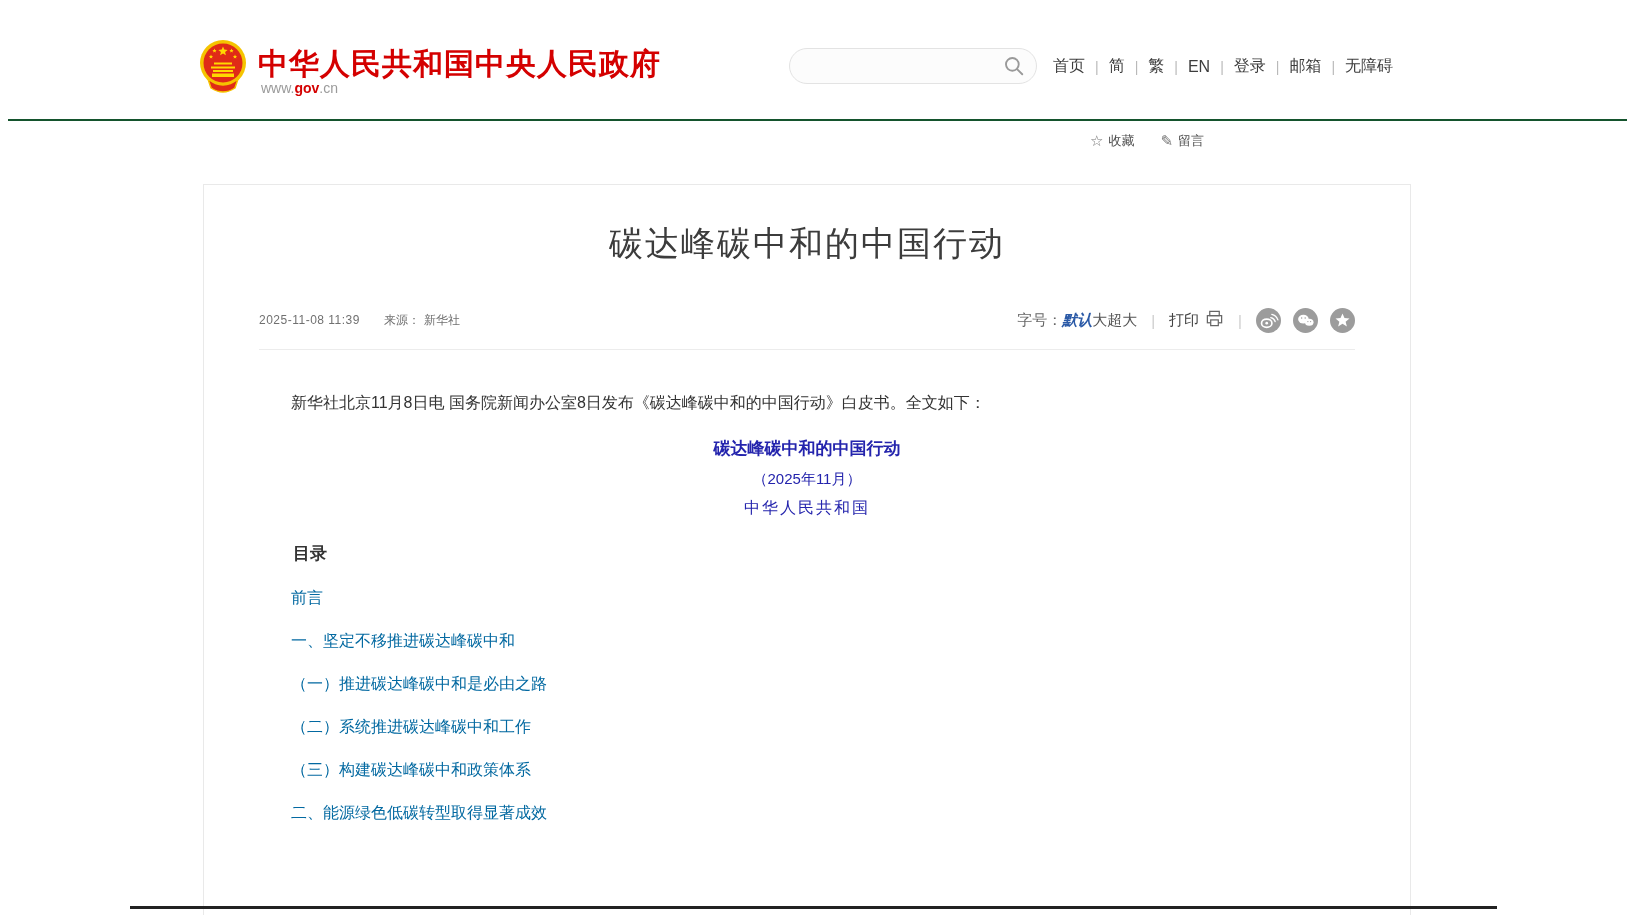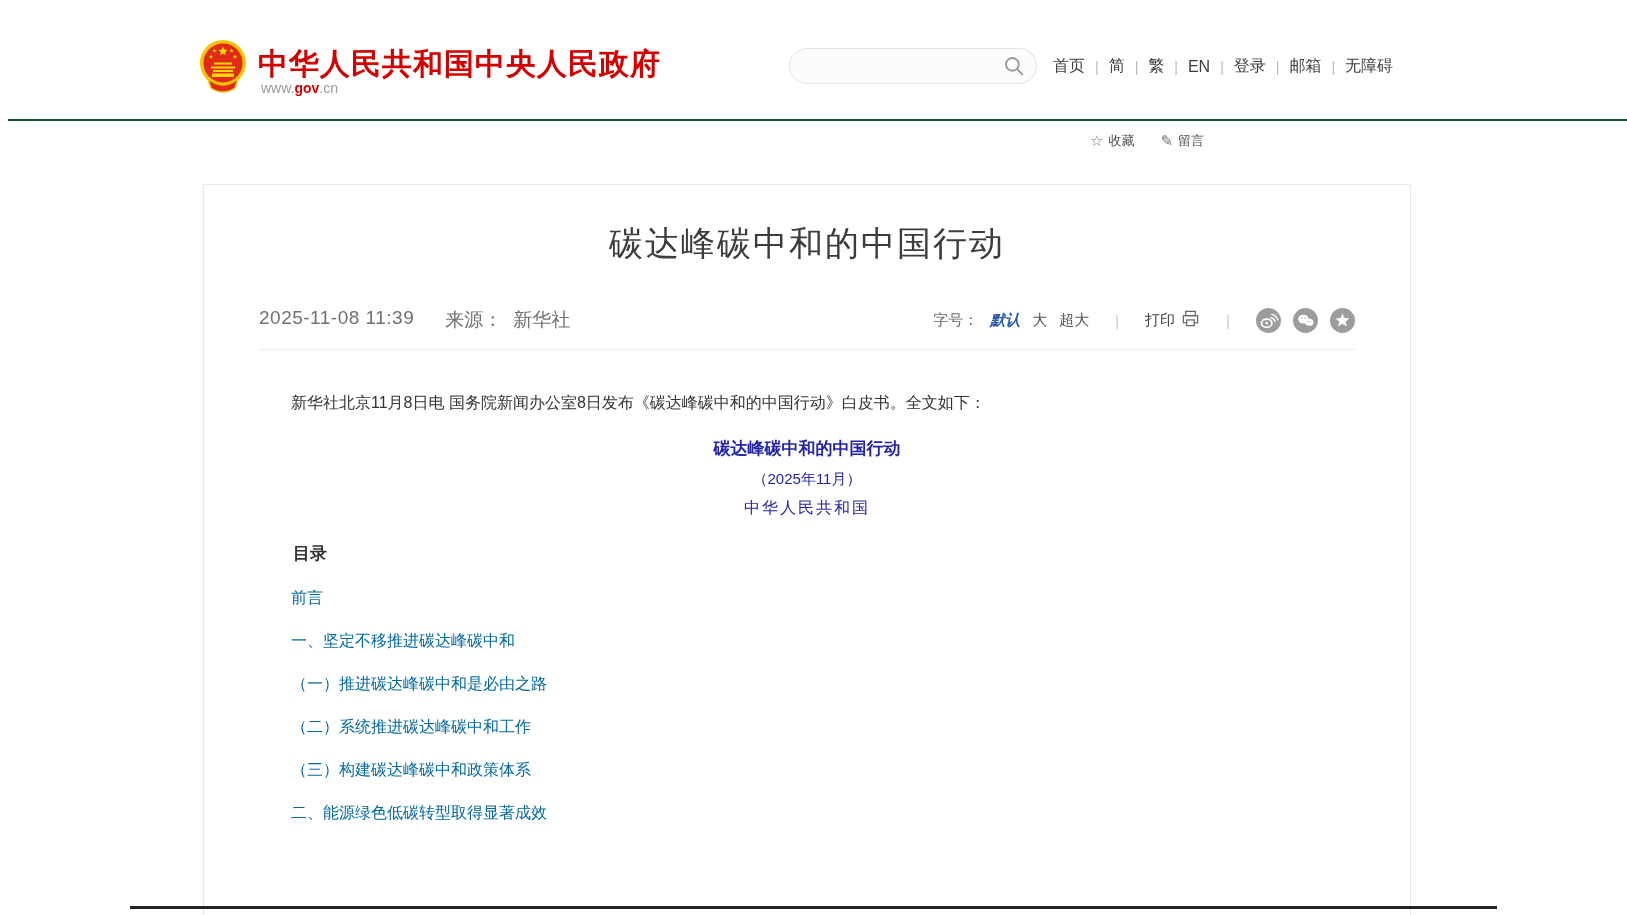--- a/index.html
+++ b/index.html
@@ -36,24 +36,24 @@
 
   
   .card { position:absolute; left:203px; top:184px; width:1208px; height:780px;
     background:#fff; border:1px solid #e9e9e9; padding:0 55px; }
 
   .article-title { margin-top:34px; text-align:center; font-size:34px; font-weight:400;
     color:#3c3c3c; letter-spacing:2px; line-height:48px; }
 
   .meta-row { margin-top:40px; display:flex; justify-content:space-between; align-items:center;
     height:26px; }
-  .meta-left { font-size:19px; color:#707070; display:flex; gap:11px; }
+  .meta-left { font-size:12px; color:#707070; display:flex; align-items:center; gap:4px; }
   .meta-left .date { letter-spacing:0.5px; }
   .meta-left .src-label { margin-left:20px; }
-  .meta-right { display:flex; align-items:center; gap:12px; font-size:15px; color:#555; }
+  .meta-right { display:flex; align-items:center; font-size:15px; color:#555; }
   .fs-label { color:#666; }
   .fs-option { cursor:pointer; }
   .fs-default { color:#2b5aa7; font-weight:bold;font-style:italic; }
   .pipe { color:#ccc; margin:0 14px; }
   .print { display:flex; align-items:center; gap:6px; cursor:pointer; color:#444; }
   .share-icon { width:25px; height:25px; cursor:pointer; display:block; }
   .share-group { display:flex; align-items:center; gap:12px; }
 
   .meta-sep { margin-top:16px; border-bottom:1px solid #ececec; }
 

